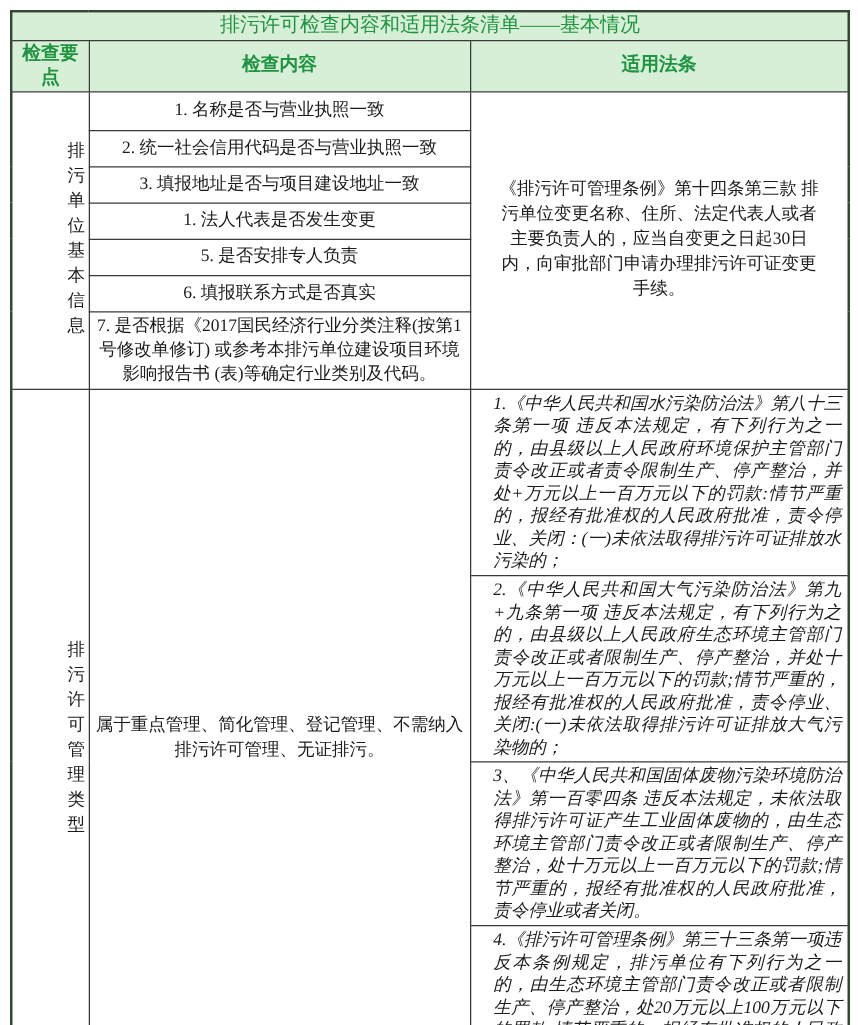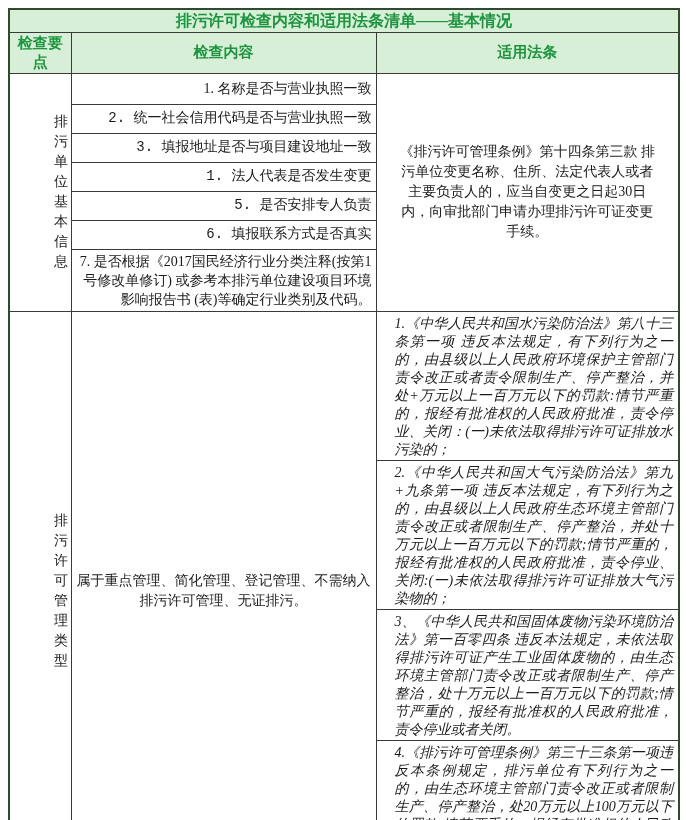--- a/index.html
+++ b/index.html
@@ -32,21 +32,21 @@
     overflow:hidden;
   }
   table{border:2px solid var(--outer-line);}
   col.c1{width:62px;}
   col.c2{width:305px;}
   col.c3{width:303px;}
   .title-cell{
     height:23px;
     background:var(--header-bg);
     color:var(--header-text);
-    font-weight:bold;
+    font-weight:normal;
     font-size:16px;
     text-align:center;
     vertical-align:middle;
     border-bottom:1px solid var(--grid-line);
   }
   .col-header{
     height:22px;
     background:var(--header-bg);
     color:var(--header-text);
     font-weight:bold;
@@ -54,42 +54,42 @@
     text-align:center;
     vertical-align:middle;
   }
   .point-cell{
     text-align:center;
     vertical-align:middle;
     line-height:20px;
     padding-left:44px;
   }
   .item-cell{
-    text-align:right;
+    text-align:center;
     vertical-align:middle;
   }
   .law-center-cell{
     text-align:center;
     vertical-align:middle;
     line-height:20px;
     padding:2px 22px;
   }
   .law-list-cell{
     text-align:justify;
     vertical-align:top;
     line-height:18px;
     padding:3px 5px 1px 18px;
     font-style:italic;
   }
   .mgmt-type-cell{
     text-align:center;
     vertical-align:middle;
     line-height:20px;
   }
-  tr.r-single{height:29px;font-family:Liberation Mono, monospace;}
+  tr.r-single{height:29px;}
   tr.r1{height:31px;}
   tr.r7{height:62px;}
   tr.law1{height:133px;}
   tr.law2{height:134px;}
   tr.law3{height:128px;}
   tr.law4{height:123px;}
 </style>
 </head>
 <body>
 

